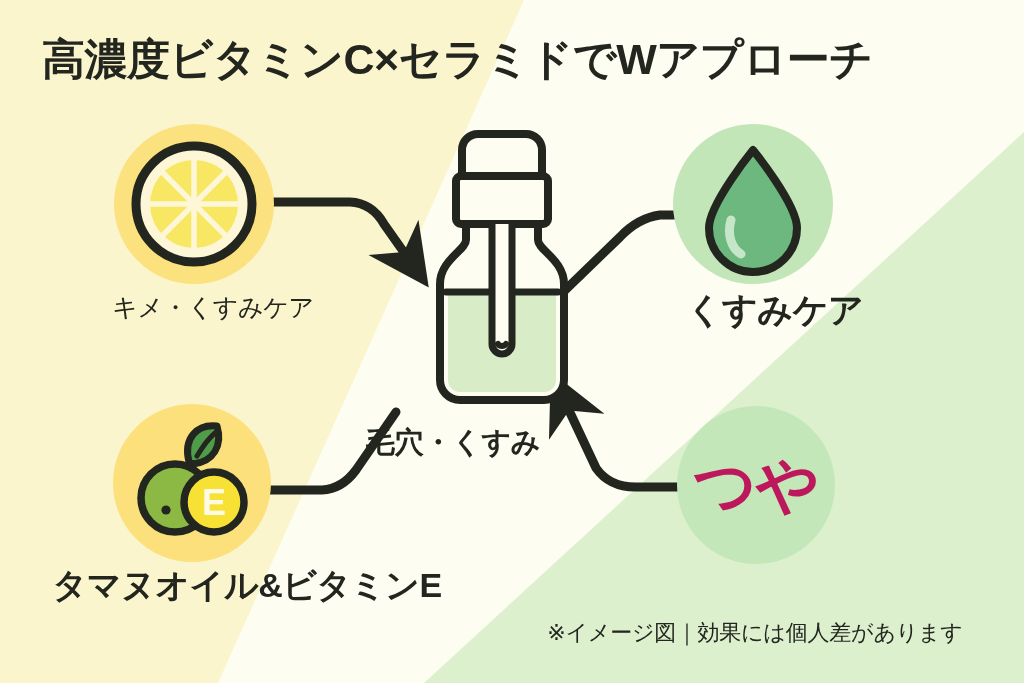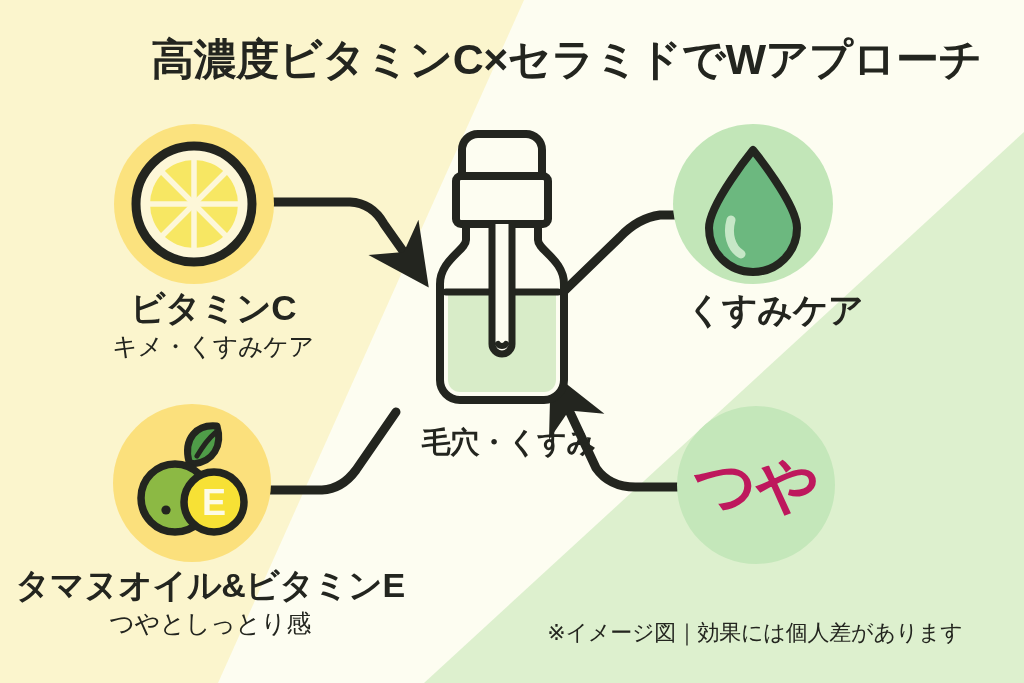--- a/index.html
+++ b/index.html
@@ -30,21 +30,20 @@
     position: absolute;
     left: 42px;
     top: 34px;
     width: 940px;
     font-size: 43px;
     font-weight: 700;
     letter-spacing: -0.5px;
     line-height: 1.18;
     color: #23251f;
     white-space: nowrap;
-    text-align: right;
   }
 
   
   .node { position: absolute; text-align: center; }
 
   .badge {
     position: absolute;
     border-radius: 50%;
   }
   .badge-yellow { background: #fbe27e; }
@@ -67,21 +66,21 @@
     letter-spacing: -0.3px;
     white-space: nowrap;
     color: #23251f;
     margin-top: 5px;
   }
   .node-title.big { font-size: 34px; }
 
   
   #node-vitc       { left: 48px;  top: 288px; width: 330px; }
   #node-ceramide   { left: 560px; top: 290px; width: 430px; }
-  #node-tamanu     { left: 0px;   top: 566px; width: 420px; }
+  #node-tamanu     { left: 0px;   top: 566px; width: 420px; padding-left: 37px; }
   #node-tsuya      { left: 560px; top: 566px; width: 440px; }
 
   #badge-vitc    { left: 114px; top: 124px;  width: 160px; height: 160px; }
   #badge-tamanu  { left: 113px; top: 404px;  width: 158px; height: 158px; }
   #badge-ceramide{ left: 673px; top: 124px;  width: 160px; height: 160px; }
   #badge-tsuya   { left: 677px; top: 406px;  width: 158px; height: 158px; }
 
   .badge-art {
     position: absolute;
     left: 0; top: 0;
@@ -110,21 +109,21 @@
     left: 404px;
     top: 118px;
     width: 196px;
     height: 290px;
   }
   #center-label {
     position: absolute;
     left: 366px;
     top: 424px;
     width: 230px;
-    text-align: right;
+    text-align: left;
     font-size: 29px;
     font-weight: 700;
     line-height: 1.28;
     letter-spacing: -0.3px;
     color: #23251f;
   }
 
   
   #footnote {
     position: absolute;
@@ -220,29 +219,27 @@
 
     <path d="M88 106 v120 a10 10 0 0 0 20 0 v-120" fill="#fdfdf1" stroke="#23251f" stroke-width="7" stroke-linejoin="round"></path>
     <path d="M94 226 a5 5 0 0 0 8 0" fill="none" stroke="#23251f" stroke-width="6" stroke-linecap="round"></path>
   </svg>
 
   <div id="center-label">
     <div>毛穴・くすみ</div>
   </div>
 
   <div class="node" id="node-vitc">
-    <div class="node-title">ビタミンC</div>
     <div class="node-sub">キメ・くすみケア</div>
   </div>
 
   <div class="node" id="node-ceramide">
     <div class="node-title">くすみケア</div>
   </div>
 
   <div class="node" id="node-tamanu">
     <div class="node-title big">タマヌオイル&amp;ビタミンE</div>
-    <div class="node-sub">つやとしっとり感</div>
   </div>
 
 
   <div id="footnote">※イメージ図｜効果には個人差があります</div>
 
 </div>
 
 </body></html>

